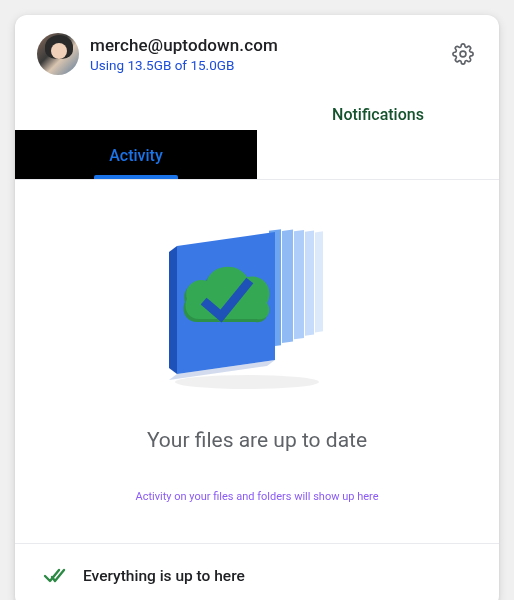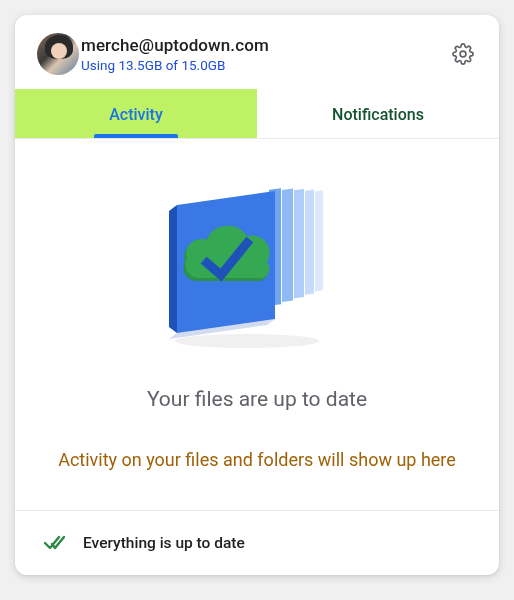--- a/index.html
+++ b/index.html
@@ -50,21 +50,21 @@
       content: "";
       position: absolute;
       width: 28px;
       height: 24px;
       background: #2a2a2a;
       border-radius: 50% 50% 40% 40%;
       top: 2px;
       left: 8px;
     }
     .account-info {
-      margin-left: 2px;
+      margin-left: 11px;
       flex: 1;
     }
     .email {
       font-size: 17px;
       font-weight: 500;
       color: #202124;
       letter-spacing: 0.1px;
     }
     .storage {
       font-size: 13.5px;
@@ -89,21 +89,22 @@
       text-align: center;
       padding: 16px 0 14px 0;
       font-size: 16px;
       font-weight: 500;
       cursor: pointer;
       position: relative;
       color: #14532d;
     }
     .tab.active {
       color: #1a73e8;
-      background: #bef264;
+      background: #000000;
+      margin-top: 41px;
     }
     .tab.active::after {
       content: "";
       position: absolute;
       bottom: 0;
       left: 50%;
       transform: translateX(-50%);
       width: 84px;
       height: 4px;
       background: #1a73e8;
@@ -119,22 +120,22 @@
       margin: 10px auto 28px auto;
       position: relative;
     }
     .heading {
       font-size: 21px;
       color: #5f6368;
       font-weight: 400;
       margin-bottom: 24px;
     }
     .subtext {
-      font-size: 18px;
-      color: #a16207;
+      font-size: 11px;
+      color: #8b5cf6;
       font-weight: 400;
       margin-top: 38px;
     }
     .footer {
       border-top: 1px solid #e8eaed;
       padding: 20px 24px;
       display: flex;
       align-items: center;
     }
     .footer-icon {
@@ -221,16 +222,16 @@
     <div class="subtext">Activity on your files and folders will show up here</div>
   </div>
 
   <div class="footer">
     <div class="footer-icon">
       <svg width="24" height="24" viewBox="0 0 24 24" fill="none">
         <path d="M2 12 L7 17 L16 6" stroke="#2d8a45" stroke-width="2.4" fill="none" stroke-linecap="round" stroke-linejoin="round"></path>
         <path d="M9 13 L12 17 L21 6" stroke="#2d8a45" stroke-width="2.4" fill="none" stroke-linecap="round" stroke-linejoin="round"></path>
       </svg>
     </div>
-    <div class="footer-text">Everything is up to date</div>
+    <div class="footer-text">Everything is up to here</div>
   </div>
 
 </div>
 
 </body></html>

